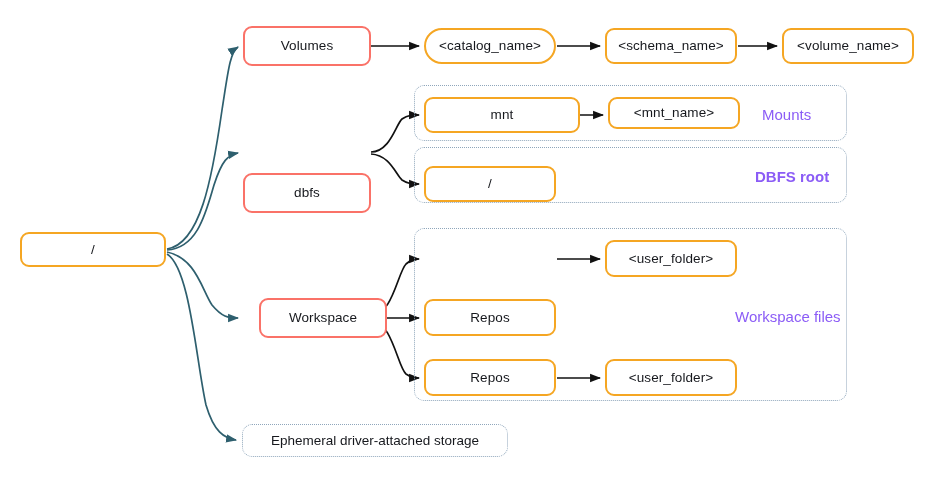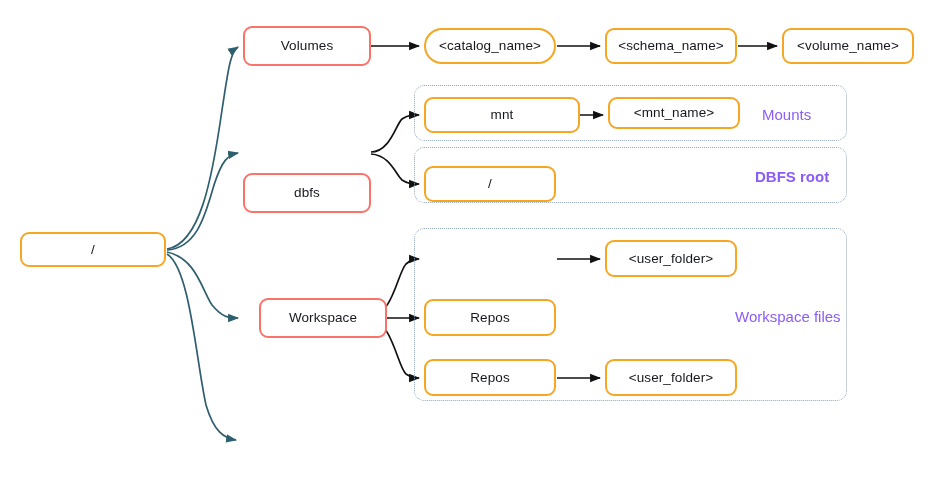--- a/index.html
+++ b/index.html
@@ -178,14 +178,17 @@
   </div>
 
   <div class="node yellow" style="left:424px; top:359px; width:132px; height:37px;">
     <span>Repos</span>
   </div>
 
   <div class="node yellow" style="left:605px; top:359px; width:132px; height:37px;">
     <span>&lt;user_folder&gt;</span>
   </div>
 
+  <div class="ghost-box" style="left:242px; top:424px; width:266px; height:33px;">
+    <span>Ephemeral driver-attached storage</span>
+  </div>
 
 </div>
 
 </body></html>

